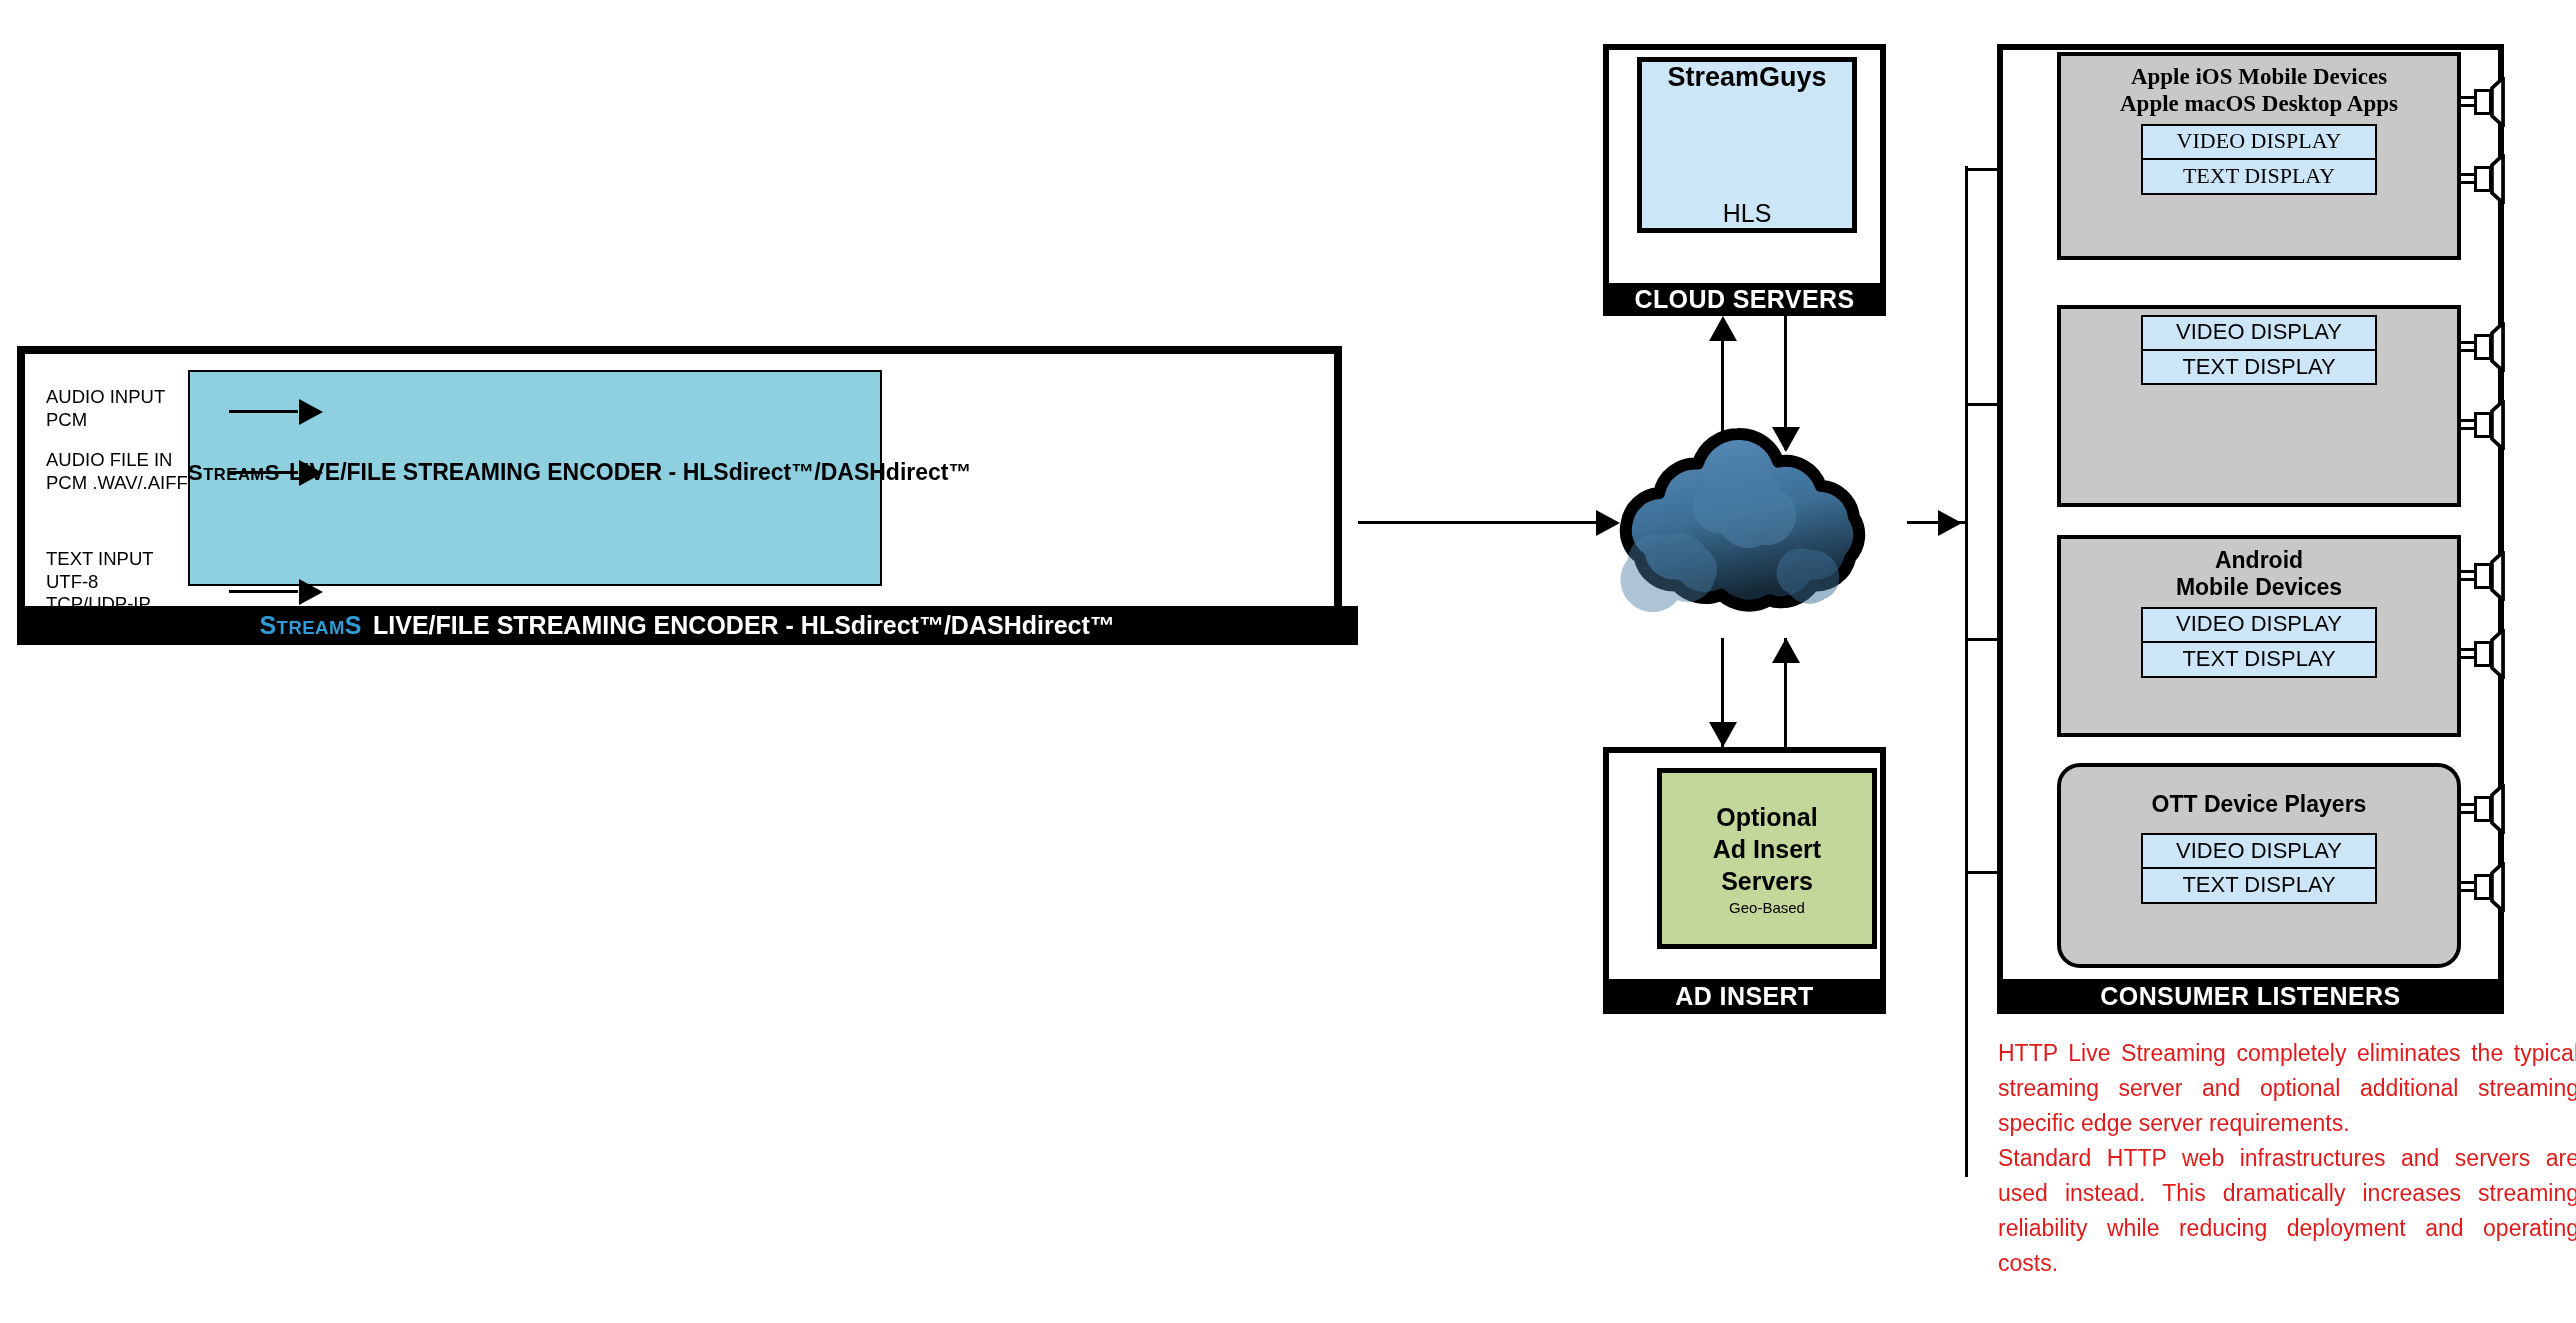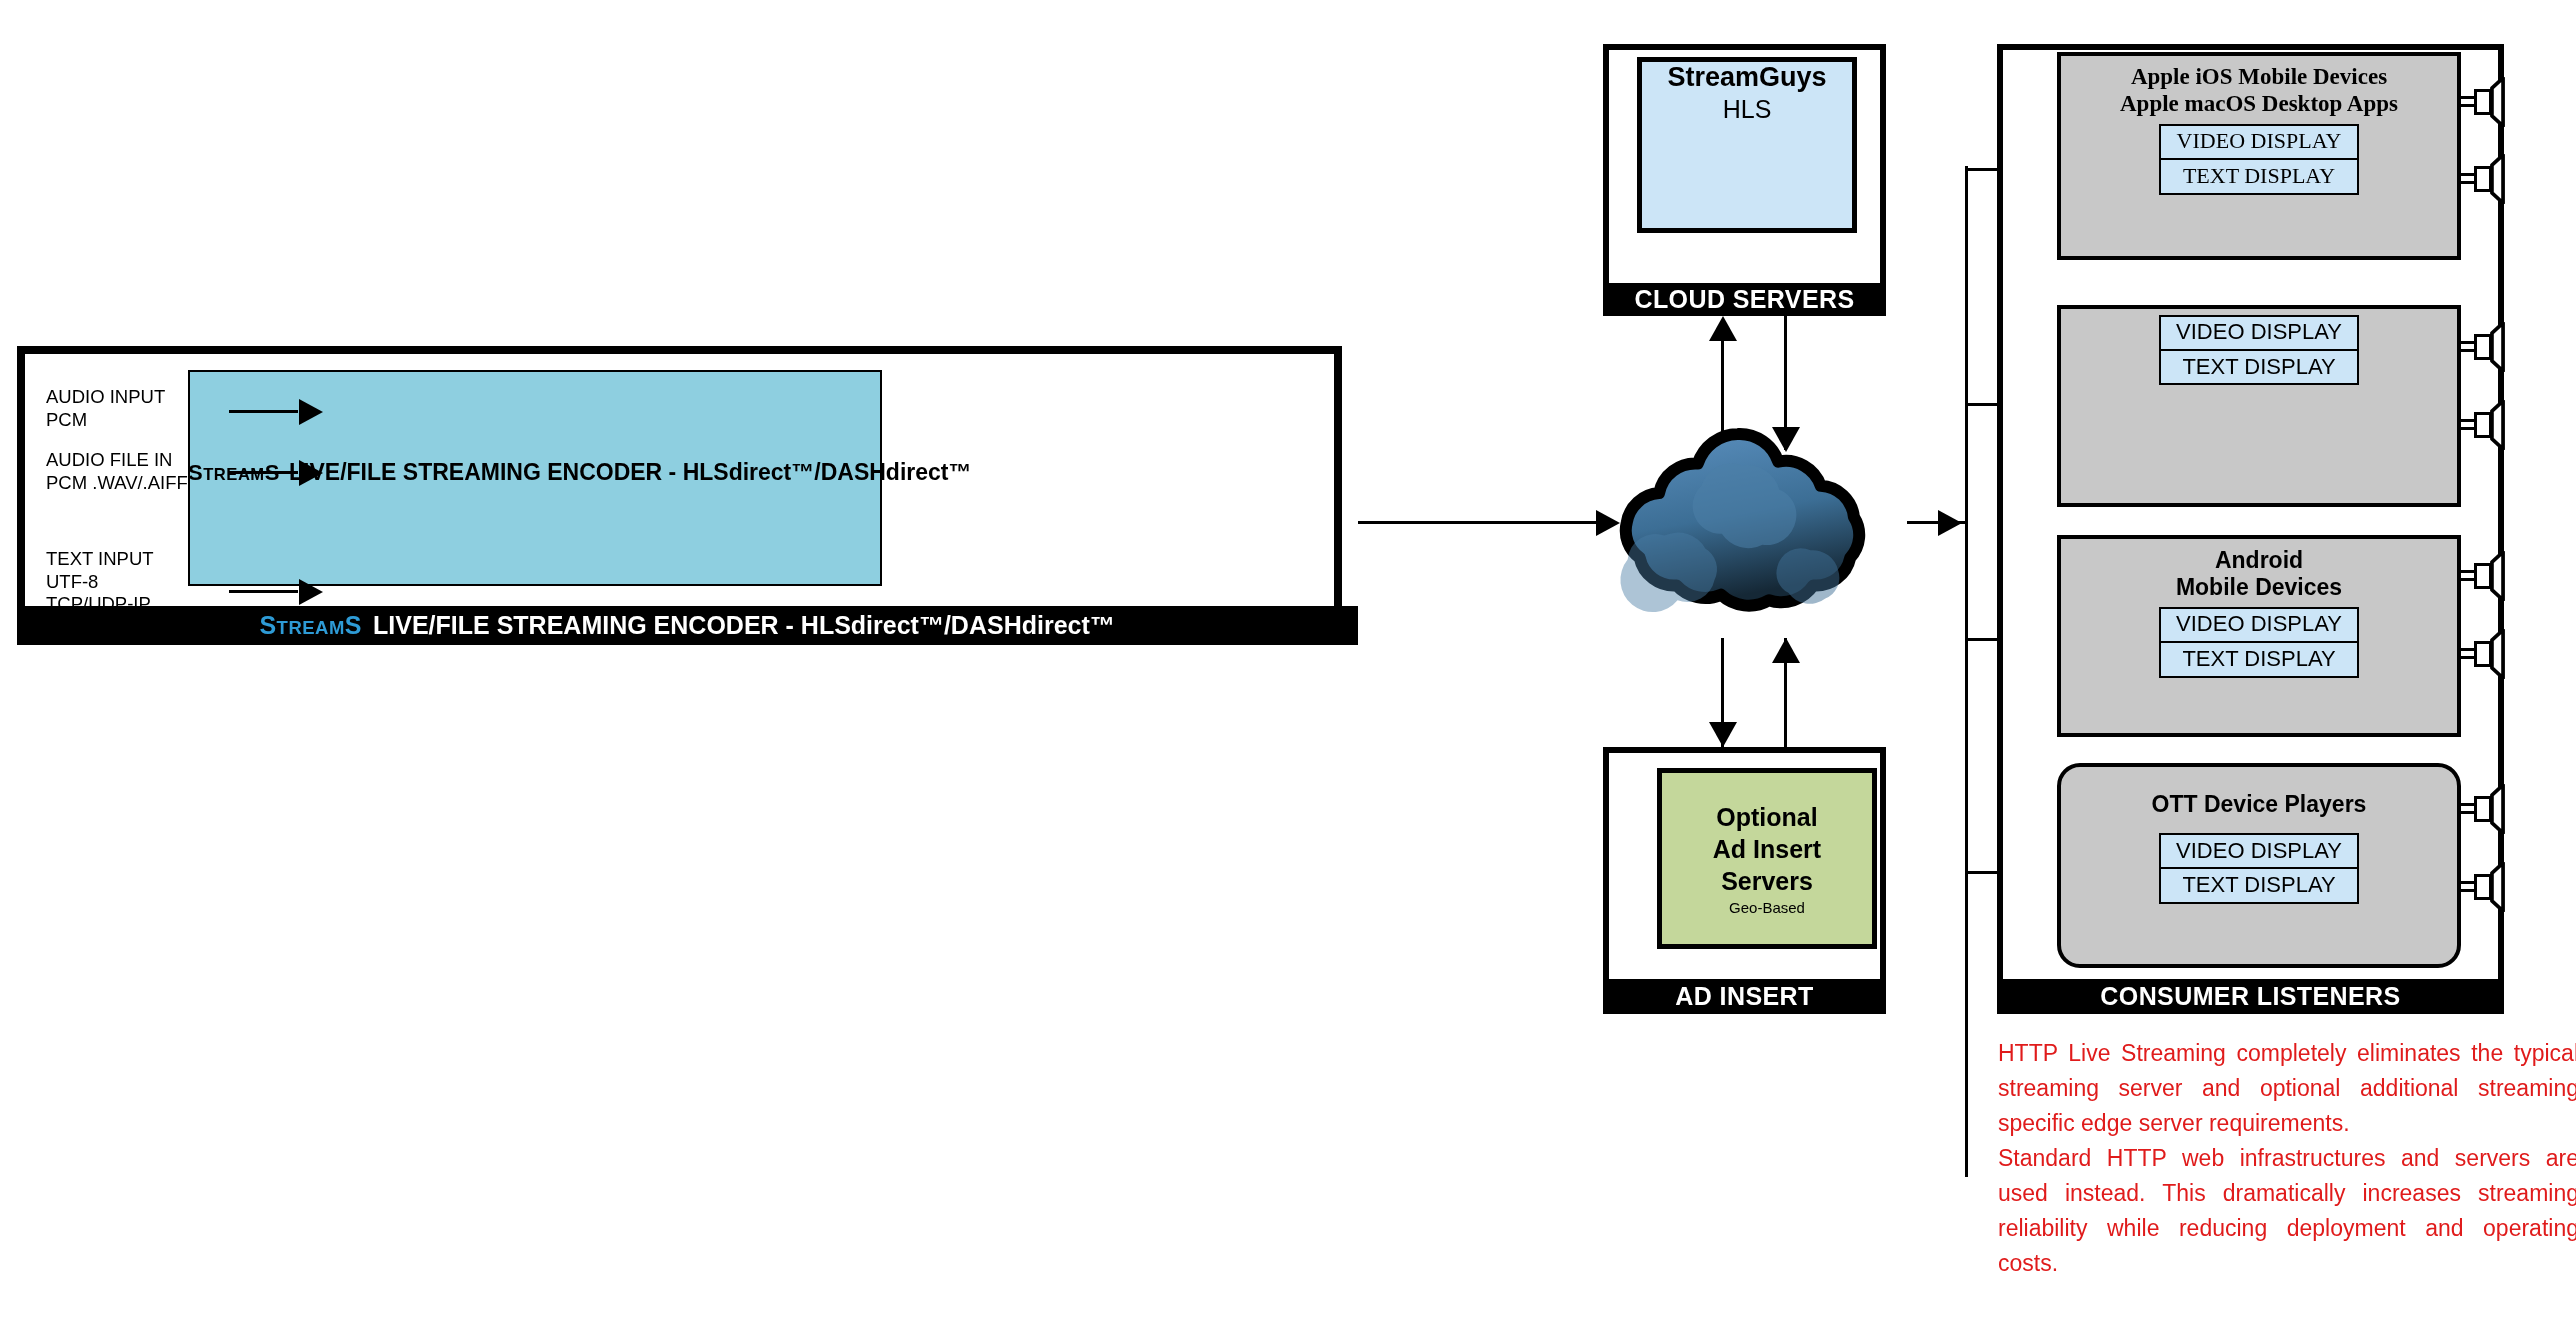--- a/index.html
+++ b/index.html
@@ -30,40 +30,40 @@
 
   .inp-label{font-size:18.5px;color:#000;line-height:1.22;white-space:nowrap;}
 
   
   .frame{border:6.5px solid #000;background:#fff;box-sizing:border-box;}
   .caption-bar{background:#000;color:#fff;font-weight:bold;display:flex;align-items:center;justify-content:center;box-sizing:border-box;}
 
   
   #cloud-servers-frame{left:1603px;top:44px;width:283px;height:250px;}
   #cloud-servers-box{left:1637px;top:57px;width:220px;height:176px;background:#cce5f7;border:5.5px solid #000;box-sizing:border-box;
-       display:flex;flex-direction:column;align-items:center;justify-content:flex-start;}
+       display:flex;flex-direction:column;align-items:center;justify-content:space-between;}
   #cs-t1{font-weight:bold;font-size:27px;color:#000;}
   #cs-t2{font-size:25px;color:#000;margin-top:1.8px;}
   #cloud-servers-caption{left:1603px;top:283px;width:283px;height:33px;font-size:25px;letter-spacing:0.4px;}
 
   
   #ad-frame{left:1603px;top:747px;width:283px;height:266px;}
   #ad-box{left:1637px;top:768px;width:220px;height:181px;background:#c4d79b;border:5.5px solid #000;box-sizing:border-box;
        display:flex;flex-direction:column;align-items:center;justify-content:center;margin-left:20px;}
   .ad-l{font-weight:bold;font-size:25px;color:#000;line-height:1.28;}
   #ad-geo{font-size:15px;color:#000;margin-top:2.8px;}
   #ad-caption{left:1603px;top:979px;width:283px;height:35px;font-size:25px;letter-spacing:0.4px;}
 
   
   #cons-frame{left:1997px;top:44px;width:507px;height:969px;}
   #cons-caption{left:1997px;top:979px;width:507px;height:35px;font-size:25px;letter-spacing:0.4px;}
 
   .device{position:absolute;background:#c8c8c8;border:4.6px solid #000;box-sizing:border-box;width:404px;left:2057px;}
   .dev-title{text-align:center;font-weight:bold;font-size:23px;color:#000;line-height:1.17;padding-top:8.3px;}
-  .dev-displays{width:200px;margin:5.5px auto 0 auto;border:2.8px solid #000;box-sizing:border-box;background:#cce5f7;}
+  .dev-displays{width:236px;margin:5.5px auto 0 auto;border:2.8px solid #000;box-sizing:border-box;background:#cce5f7;}
   .dev-disp{font-size:22px;color:#000;text-align:center;padding:2.8px 0 3.7px 0;}
   .dev-disp.top{border-bottom:2.8px solid #000;}
 
   
   .spk{position:absolute;width:43px;height:50px;}
   .spk .lead{position:absolute;left:0;top:19.4px;width:15px;height:10.2px;border-top:3.7px solid #000;border-bottom:3.7px solid #000;box-sizing:border-box;}
   .spk .body{position:absolute;left:13px;top:12px;width:17.6px;height:26px;border:3.7px solid #000;background:#fff;box-sizing:border-box;}
   .spk .horn{position:absolute;left:29px;top:0;width:15px;height:50px;}
 
   

